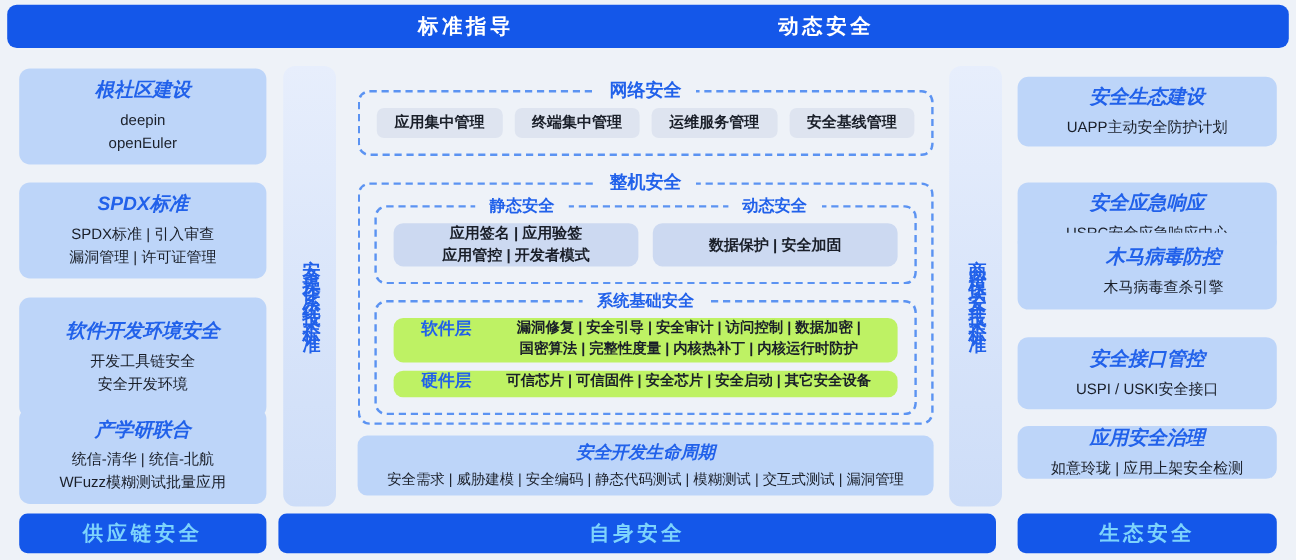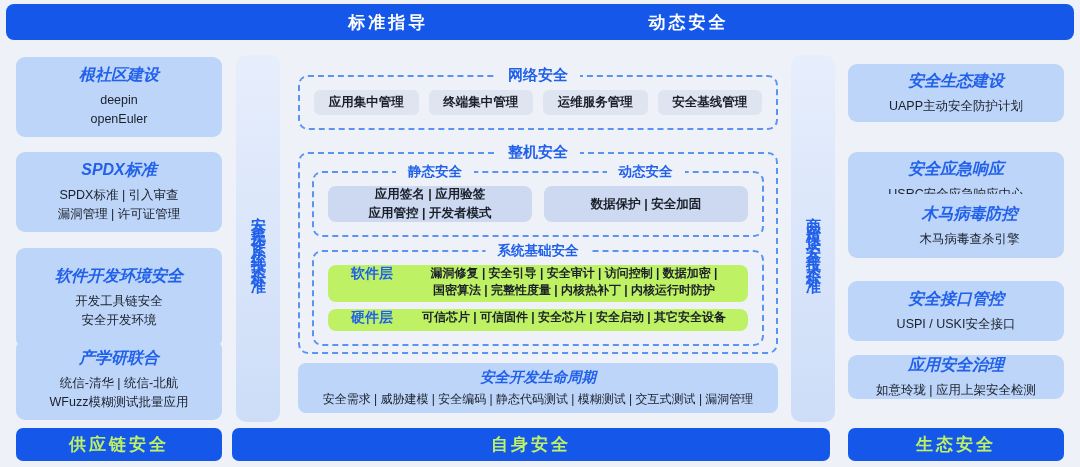--- a/index.html
+++ b/index.html
@@ -5,21 +5,21 @@
   * { margin:0; padding:0; box-sizing:border-box; }
   body { background:#ffffff; font-family:"Liberation Sans", sans-serif; }
   .canvas { position:relative; width:1080px; height:467px; background:#eef2f8; overflow:hidden; }
 
   
   .topbar { position:absolute; left:6px; top:4px; width:1068px; height:36px;
             background:#1457e9; border-radius:8px; }
   .topbar .lbl { position:absolute; top:50%; transform:translate(-50%,-50%);
                  color:#ffffff; font-size:17px; font-weight:700; letter-spacing:3px; white-space:nowrap; }
   .bbar { position:absolute; top:428px; height:33px; background:#1457e9; border-radius:7px;
-          color:#bef264; display:flex; align-items:center; justify-content:center;
+          color:#7dd3fc; display:flex; align-items:center; justify-content:center;
           font-size:17px; font-weight:700; letter-spacing:3px; }
 
   
   .lightbox { position:absolute; background:#bdd5f9; border-radius:9px;
               display:flex; flex-direction:column; align-items:center; justify-content:center; }
   .lightbox .t { color:#2161ea; font-size:16px; font-weight:700; margin-bottom:5px; white-space:nowrap;font-style:italic; }
   .lightbox .l { color:#1a1f29; font-size:12.5px; font-weight:400; line-height:19px; white-space:nowrap; }
 
   
   .rail { position:absolute; top:55px; width:44px; height:367px; border-radius:10px;

